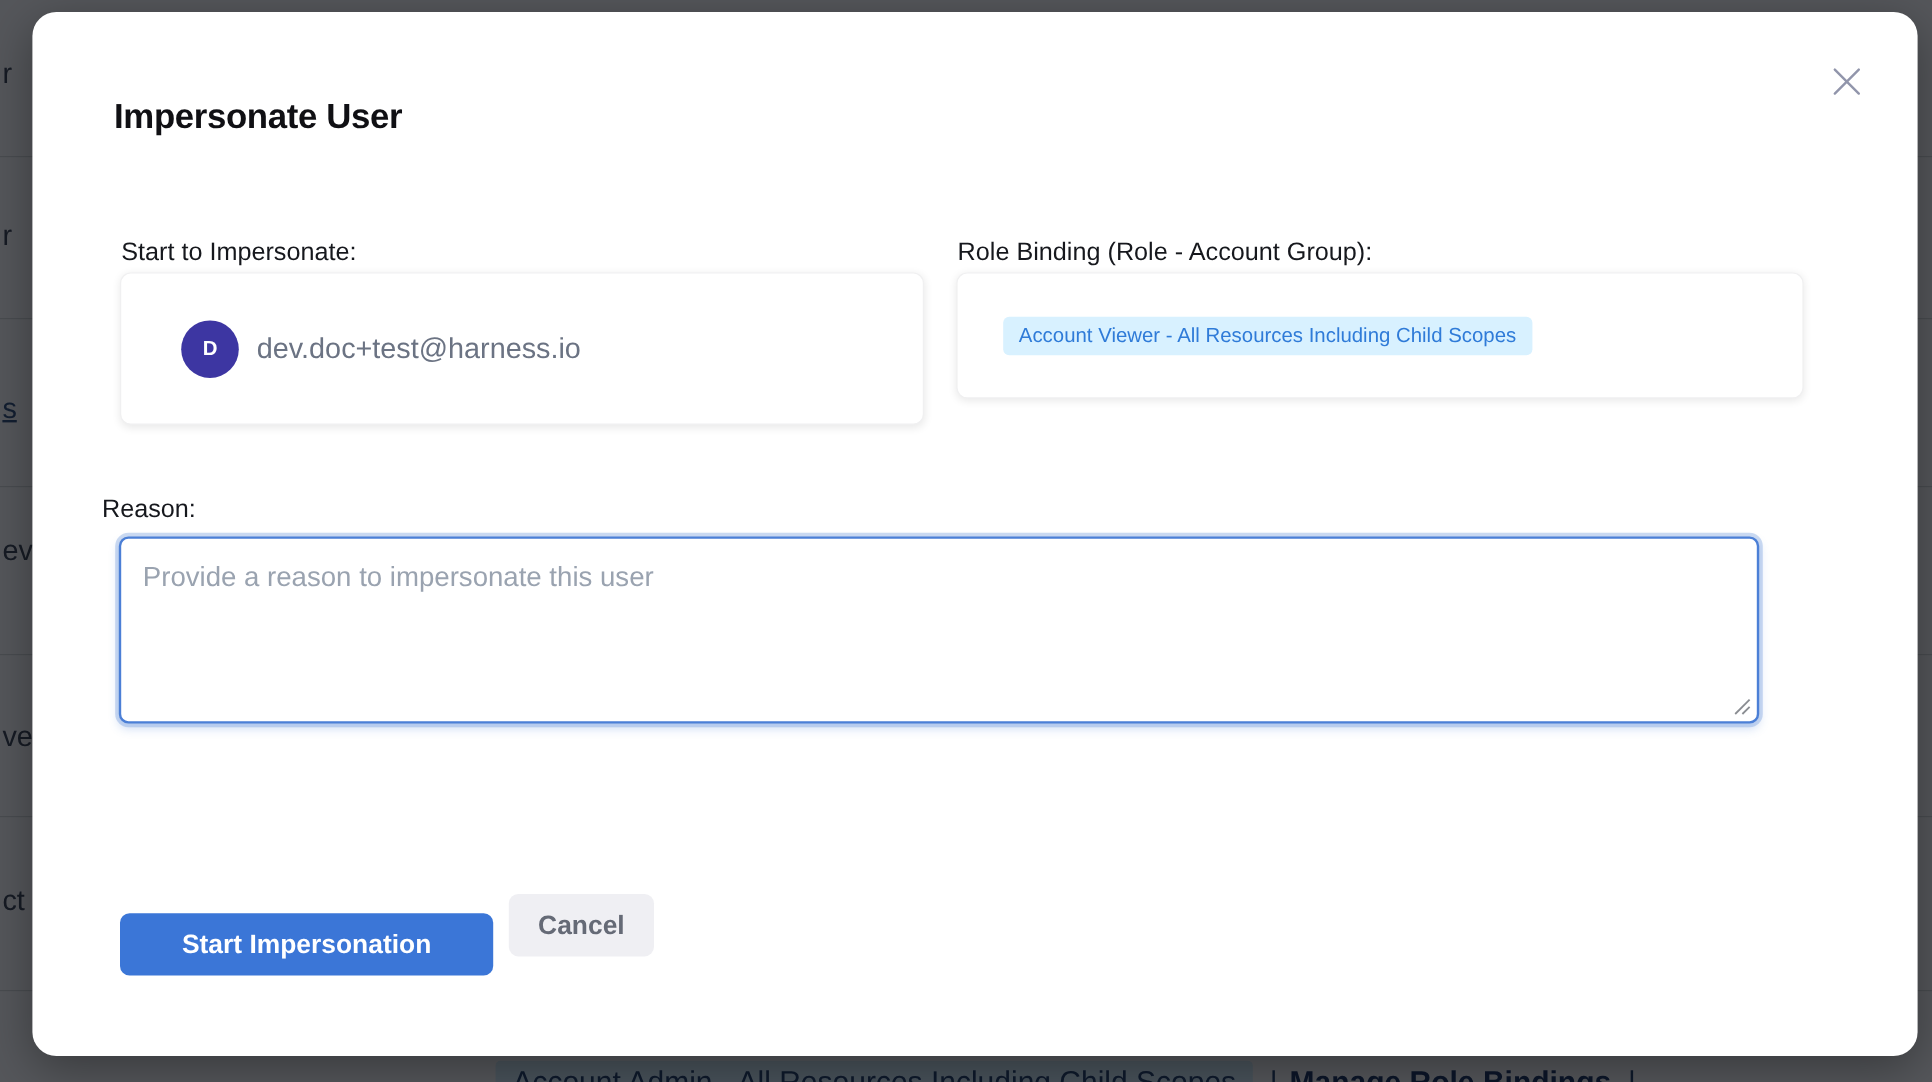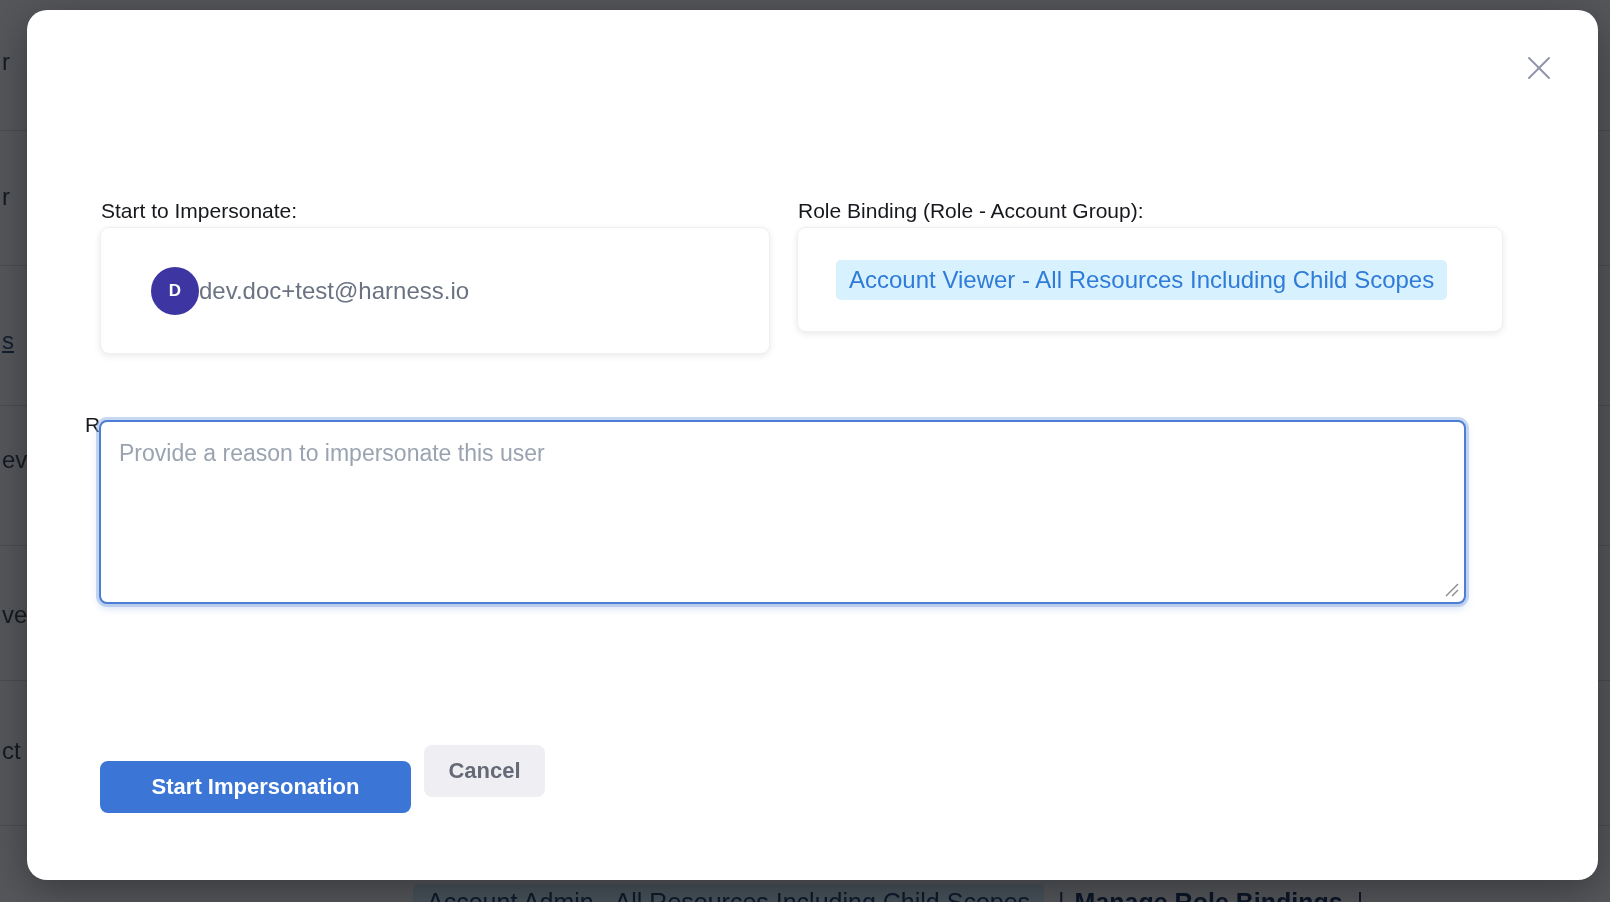--- a/index.html
+++ b/index.html
@@ -30,26 +30,26 @@
   .field-label{position:absolute;font-size:21px;color:#16181d;}
   .label-user{left:74px;top:189px;}
   .label-role{left:771px;top:189px;}
   .label-reason{left:58px;top:403px;}
 
   .card{position:absolute;background:#ffffff;border:1px solid #f0f0f1;border-radius:9px;
         box-shadow:0 2px 7px rgba(0,0,0,0.09);}
   .card-user{left:73px;top:217px;width:670px;height:127px;display:flex;align-items:center;padding-left:50px;}
   .avatar{width:48px;height:48px;border-radius:50%;background:#3d36a2;color:#ffffff;font-weight:700;
           font-size:17px;display:flex;align-items:center;justify-content:center;flex:0 0 48px;}
-  .user-email{font-size:24px;color:#6b7383;}
+  .user-email{margin-left:15px;font-size:24px;color:#6b7383;}
 
   .card-role{left:770px;top:217px;width:706px;height:105px;display:flex;align-items:center;padding-left:38px;}
-  .role-tag{background:#d8f1ff;color:#2f7bd8;font-size:24px;padding:6px 13px;border-radius:5px;white-space:nowrap;}
+  .role-tag{background:#d8f1ff;color:#2f7bd8;font-size:17px;padding:6px 13px;border-radius:5px;white-space:nowrap;}
 
-  .reason-wrap{position:absolute;left:72px;top:410px;width:1367px;height:184px;}
+  .reason-wrap{position:absolute;left:72px;top:437px;width:1367px;height:156px;}
   .reason-input{width:100%;height:100%;border:2px solid #4b7fd6;border-radius:8px;resize:none;outline:none;
                 padding:18px 18px;font-size:23px;color:#333;background:#ffffff;
                 box-shadow:0 0 0 3px rgba(140,172,226,0.45),0 4px 8px rgba(75,127,214,0.25);}
   .reason-input::placeholder{color:#9aa3b0;}
   .resize-handle{position:absolute;right:6px;bottom:6px;width:18px;height:18px;cursor:nwse-resize;}
 
   .actions{position:absolute;left:73px;top:735px;display:flex;gap:13px;}
   .btn{border:none;border-radius:8px;font-size:22px;font-weight:700;cursor:pointer;height:52px;}
   .btn-primary{width:311px;background:#3b76d7;color:#ffffff;margin-top:16px;}
   .btn-secondary{width:121px;background:#efeff3;color:#656a76;}
@@ -86,20 +86,21 @@
 
   <div class="modal">
 
     <button class="close-btn">
       <svg width="30" height="30" viewBox="0 0 30 30">
         <line x1="5" y1="5" x2="25" y2="25" stroke="#9195ab" stroke-width="2" stroke-linecap="round"></line>
         <line x1="25" y1="5" x2="5" y2="25" stroke="#9195ab" stroke-width="2" stroke-linecap="round"></line>
       </svg>
     </button>
 
+    <div class="modal-title">Impersonate User</div>
 
     <div class="field-label label-user">Start to Impersonate:</div>
     <div class="card card-user">
       <div class="avatar">D</div>
       <div class="user-email">dev.doc+test@harness.io</div>
     </div>
 
     <div class="field-label label-role">Role Binding (Role - Account Group):</div>
     <div class="card card-role">
       <span class="role-tag">Account Viewer - All Resources Including Child Scopes</span>

